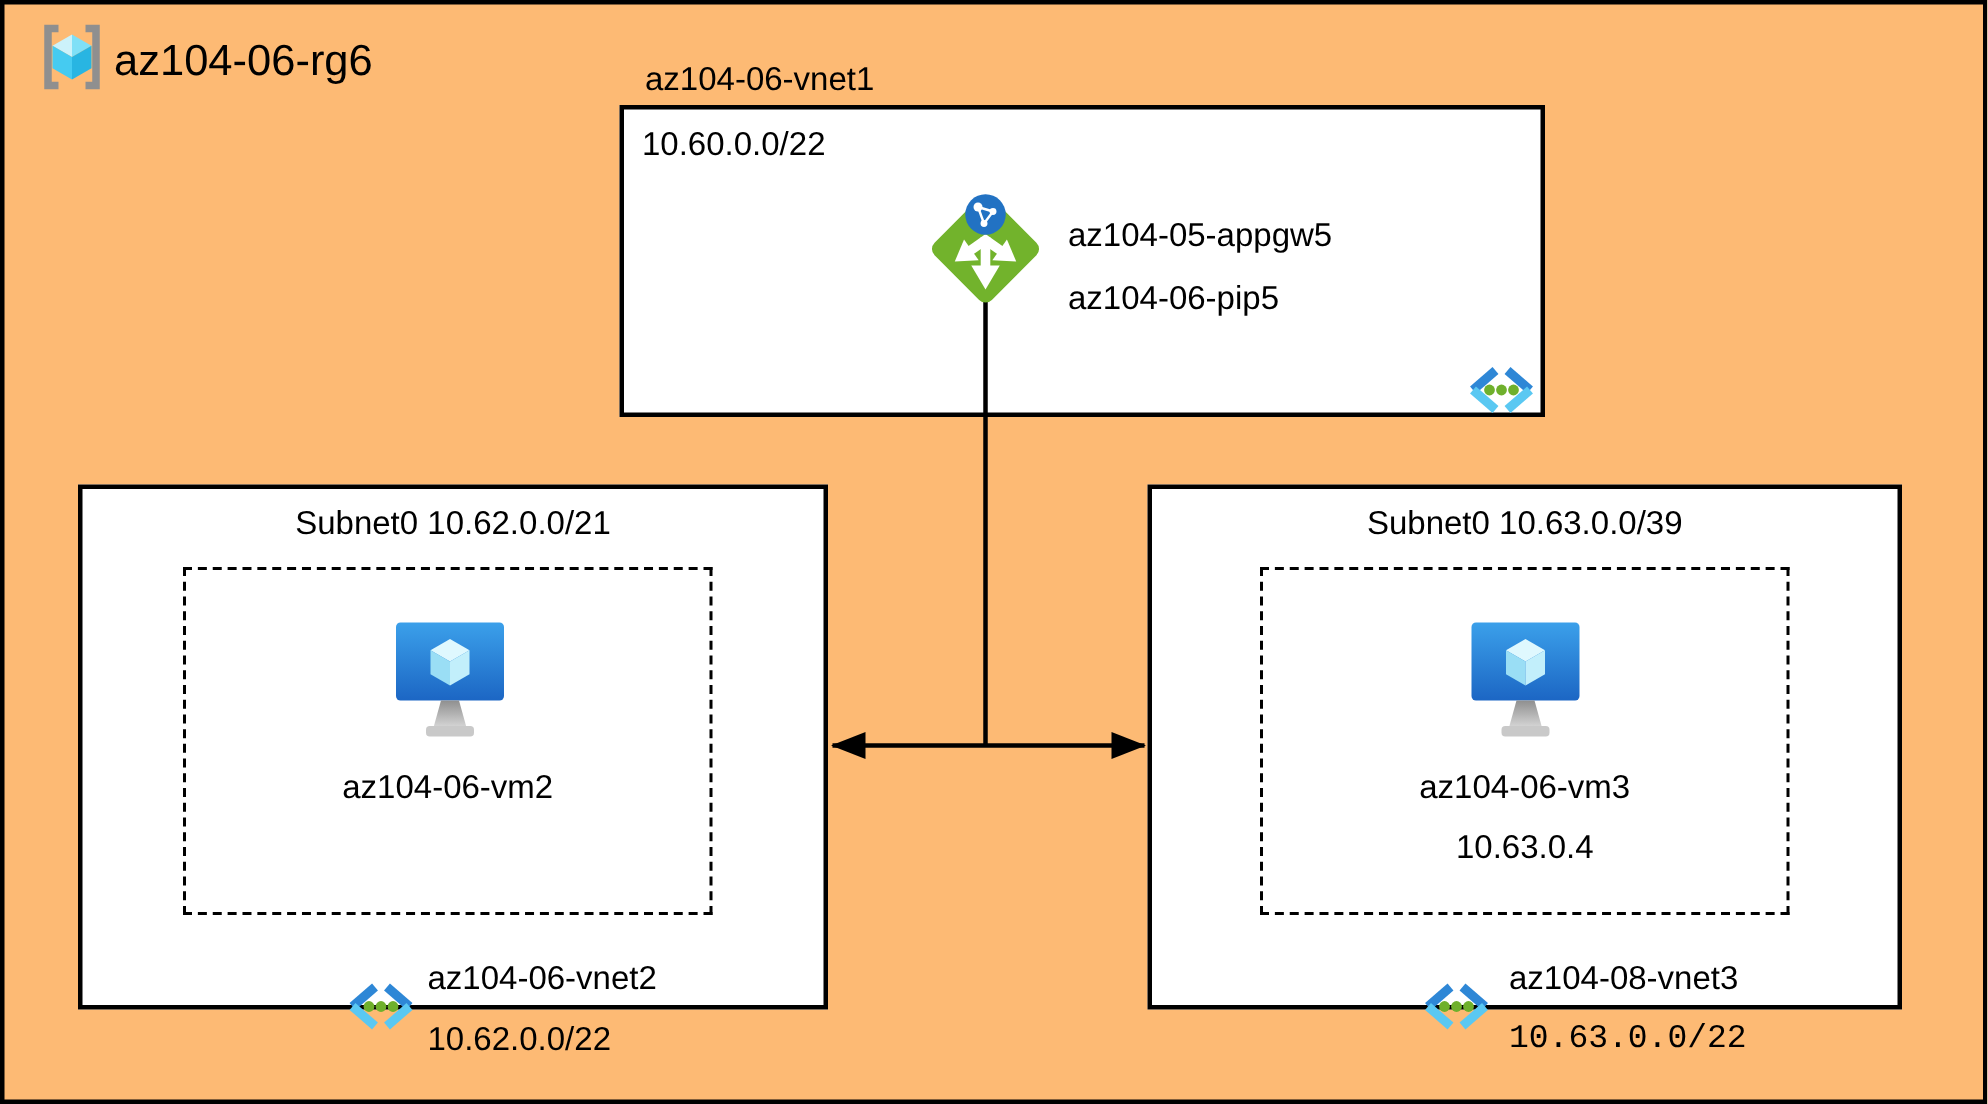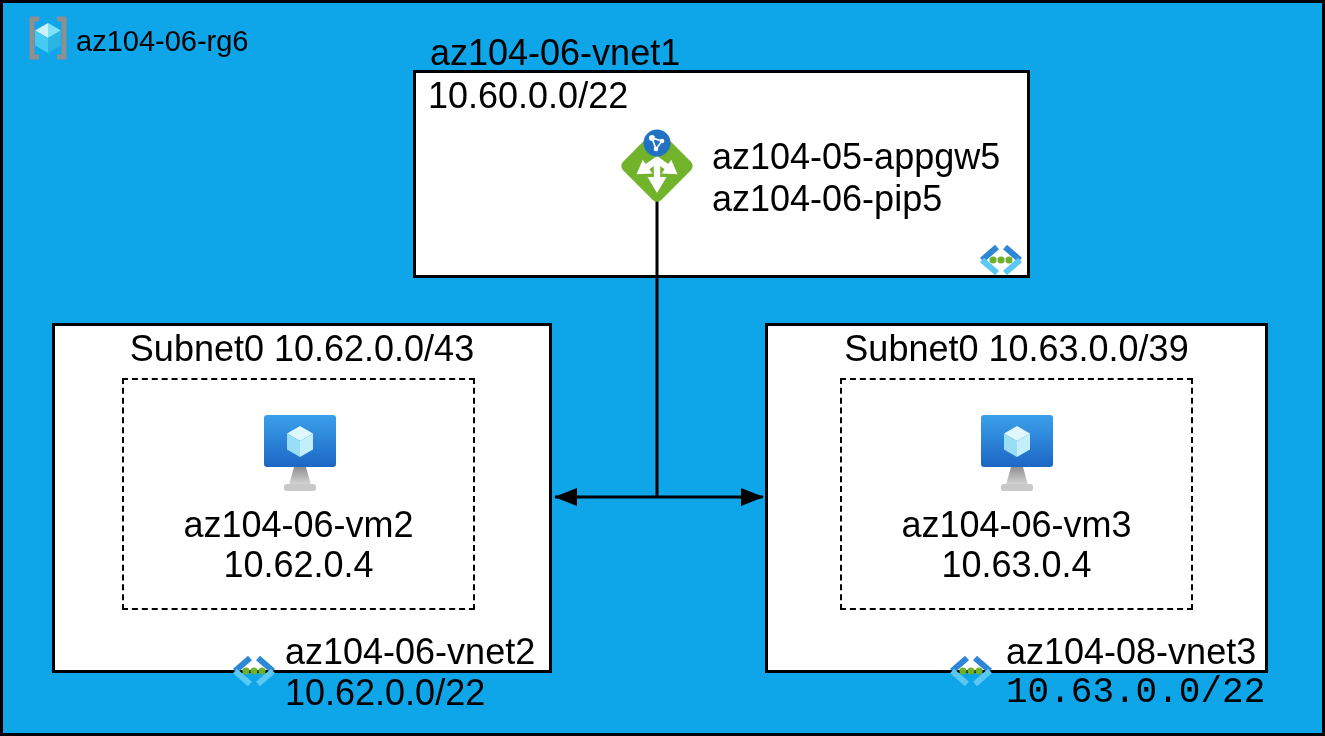--- a/index.html
+++ b/index.html
@@ -1,29 +1,29 @@
 <!DOCTYPE html>
 <html><head>
 <meta charset="utf-8">
 <style>
   html,body{margin:0;padding:0;background:#fff;}
   .stage{
-    position:relative;width:1325px;height:736px;background:#0ea5e9;
+    position:relative;width:1325px;height:736px;background:#fdba74;
     font-family:"Liberation Sans",sans-serif;color:#000;overflow:hidden;
   }
   .outer-border{position:absolute;left:0;top:0;width:1325px;height:736px;
     border:3px solid #000;box-sizing:border-box;z-index:0;}
   .box{position:absolute;border:3px solid #000;box-sizing:border-box;background:#fff;z-index:1;}
   .box-vnet1{left:413px;top:70px;width:617px;height:208px;}
   .box-left{left:52px;top:323px;width:500px;height:350px;}
   .box-right{left:765px;top:323px;width:503px;height:350px;}
   .dashed{position:absolute;border:2px dashed #000;box-sizing:border-box;z-index:2;}
   .dashed-left{left:122px;top:378px;width:353px;height:232px;}
   .dashed-right{left:840px;top:378px;width:353px;height:232px;}
-  .txt{position:absolute;font-size:36px;line-height:32px;white-space:nowrap;z-index:5;}
+  .txt{position:absolute;font-size:22px;line-height:32px;white-space:nowrap;z-index:5;}
   .center{text-align:center;}
   .rg-label{left:76px;top:25px;font-size:29px;}
   .vnet1-title{left:430px;top:37px;}
   .vnet1-cidr{left:428px;top:80px;}
   .appgw-name{left:712px;top:141px;}
   .pip-name{left:712px;top:183px;}
   .hdr-left{left:52px;top:333px;width:500px;}
   .hdr-right{left:765px;top:333px;width:503px;}
   .vmname-left{left:122px;top:509px;width:353px;}
   .vmip-left{left:122px;top:549px;width:353px;}
@@ -59,21 +59,21 @@
     <polygon points="37,16.5 24,24 24,39 37,31.5" fill="#28b5e2"></polygon>
   </svg>
   <div class="txt rg-label">az104-06-rg6</div>
 
   <div class="box box-vnet1"></div>
   <div class="txt vnet1-title">az104-06-vnet1</div>
   <div class="txt vnet1-cidr">10.60.0.0/22</div>
 
   <div class="box box-left"></div>
   <div class="box box-right"></div>
-  <div class="txt center hdr-left">Subnet0 10.62.0.0/43</div>
+  <div class="txt center hdr-left">Subnet0 10.62.0.0/21</div>
   <div class="txt center hdr-right">Subnet0 10.63.0.0/39</div>
   <div class="dashed dashed-left"></div>
   <div class="dashed dashed-right"></div>
 
   <svg class="connectors" width="1325" height="736" viewBox="0 0 1325 736">
     <line x1="657" y1="192" x2="657" y2="498" stroke="#000" stroke-width="3"></line>
     <line x1="555" y1="497" x2="763" y2="497" stroke="#000" stroke-width="3"></line>
     <polygon points="554,497 577,488 577,506" fill="#000"></polygon>
     <polygon points="764,497 741,488 741,506" fill="#000"></polygon>
   </svg>
@@ -158,21 +158,20 @@
   <svg class="icon vm-icon-right" width="76" height="80" viewBox="0 0 76 80">
     <rect x="2" y="2" width="72" height="52" rx="3" fill="url(#vmg)"></rect>
     <polygon points="38,13 51,20.5 38,28 25,20.5" fill="#dff8fe"></polygon>
     <polygon points="25,20.5 38,28 38,44 25,36.5" fill="#9adef5"></polygon>
     <polygon points="51,20.5 38,28 38,44 51,36.5" fill="#c2effb"></polygon>
     <polygon points="32,54 44,54 49,72 27,72" fill="url(#stg)"></polygon>
     <rect x="22" y="71" width="32" height="7" rx="2.5" fill="#c9c9c9"></rect>
   </svg>
 
   <div class="txt center vmname-left">az104-06-vm2</div>
-  <div class="txt center vmip-left">10.62.0.4</div>
   <div class="txt center vmname-right">az104-06-vm3</div>
   <div class="txt center vmip-right">10.63.0.4</div>
 
   <div class="txt vnet2-name">az104-06-vnet2</div>
   <div class="txt vnet2-cidr">10.62.0.0/22</div>
   <div class="txt vnet3-name">az104-08-vnet3</div>
   <div class="txt vnet3-cidr">10.63.0.0/22</div>
 
 </div>
 

